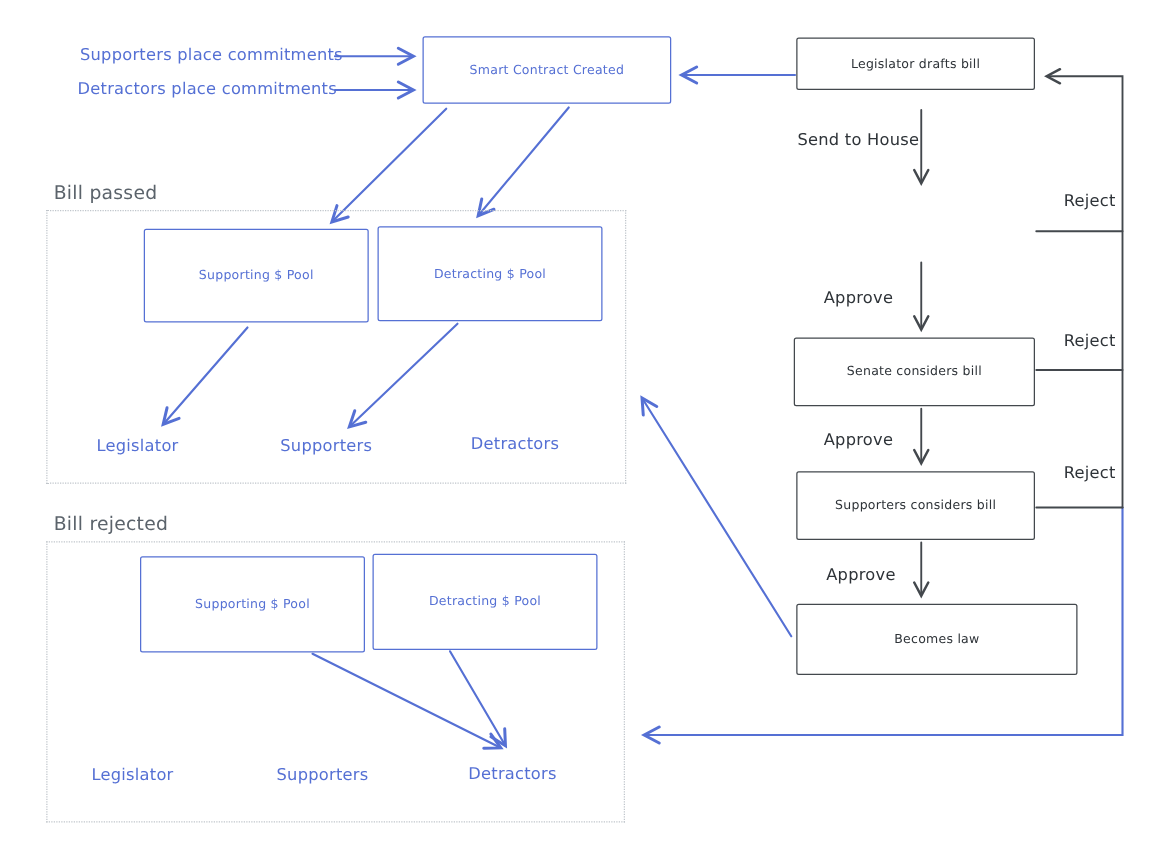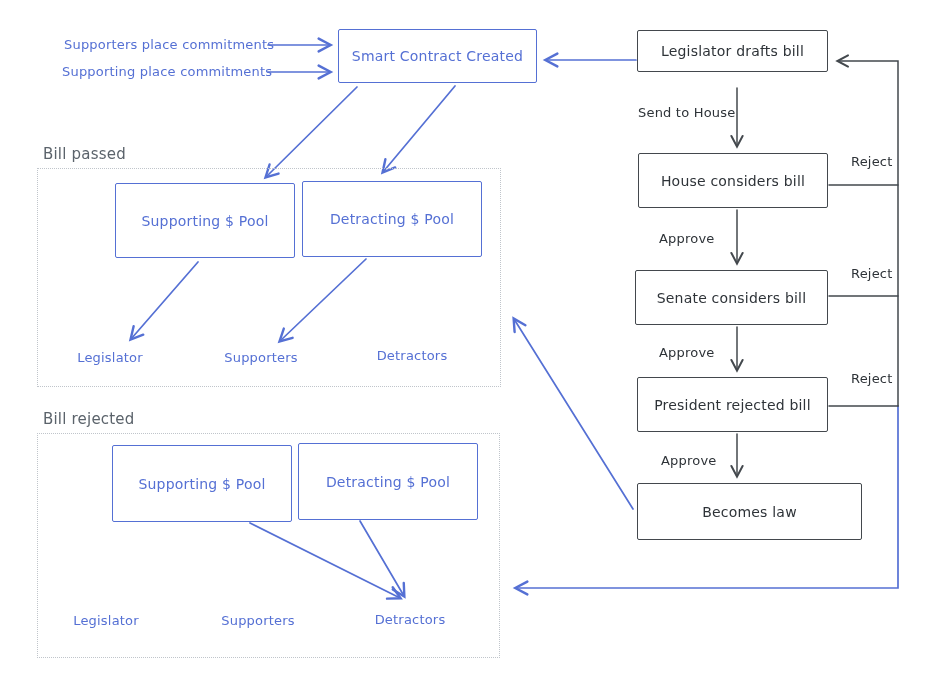--- a/index.html
+++ b/index.html
@@ -10,21 +10,21 @@
     --dotted:#c0c5cb;
   }
   html,body{margin:0;padding:0;background:#fff;}
   .canvas{
     position:relative;width:940px;height:686px;background:#ffffff;
     font-family:"DejaVu Sans",sans-serif;overflow:hidden;
   }
   svg.layer{position:absolute;left:0;top:0;width:940px;height:686px;}
   .node{
     position:absolute;display:flex;align-items:center;justify-content:center;
-    background:#fff;font-size:14px;text-align:left;box-sizing:border-box;
+    background:#fff;font-size:10px;text-align:left;box-sizing:border-box;
     border-radius:2px;white-space:nowrap;letter-spacing:.2px;
   }
   .node.blue{border:1.7px solid var(--blue);color:var(--blue);}
   .node.dark{border:1.6px solid var(--dark-stroke);color:var(--dark-text);}
   .dotted{
     position:absolute;border:1.6px dotted var(--dotted);box-sizing:border-box;
     background:transparent;
   }
   .lbl{position:absolute;font-size:13px;white-space:nowrap;letter-spacing:.2px;text-align:right;}
   .lbl.blue{color:var(--blue);}
@@ -67,46 +67,45 @@
       <line x1="737" y1="327" x2="737" y2="370" marker-end="url(#md)"></line>
       <line x1="737" y1="434" x2="737" y2="476" marker-end="url(#md)"></line>
       <line x1="829" y1="185" x2="898" y2="185"></line>
       <line x1="829" y1="296" x2="898" y2="296"></line>
       <line x1="829" y1="406" x2="898" y2="406"></line>
       <polyline points="898,406 898,61 838,61" marker-end="url(#md)"></polyline>
     </g>
   </svg>
 
   <div class="lbl blue" style="left:64px;top:37px;">Supporters place commitments</div>
-  <div class="lbl blue" style="left:62px;top:64px;">Supporting place commitments</div>
+  <div class="lbl blue" style="left:62px;top:64px;">Detractors place commitments</div>
   <div class="node blue" style="left:338px;top:29px;width:199px;height:54px;">Smart Contract Created</div>
 
   <div class="lbl gray" style="left:43px;top:145px;">Bill passed</div>
   <div class="dotted" style="left:37px;top:168px;width:464px;height:219px;"></div>
   <div class="node blue" style="left:115px;top:183px;width:180px;height:75px;">Supporting $ Pool</div>
   <div class="node blue" style="left:302px;top:181px;width:180px;height:76px;">Detracting $ Pool</div>
   <div class="lbl blue center" style="left:110px;top:350px;">Legislator</div>
   <div class="lbl blue center" style="left:261px;top:350px;">Supporters</div>
   <div class="lbl blue center" style="left:412px;top:348px;">Detractors</div>
 
   <div class="lbl gray" style="left:43px;top:410px;">Bill rejected</div>
   <div class="dotted" style="left:37px;top:433px;width:463px;height:225px;"></div>
   <div class="node blue" style="left:112px;top:445px;width:180px;height:77px;">Supporting $ Pool</div>
   <div class="node blue" style="left:298px;top:443px;width:180px;height:77px;">Detracting $ Pool</div>
   <div class="lbl blue center" style="left:106px;top:613px;">Legislator</div>
   <div class="lbl blue center" style="left:258px;top:613px;">Supporters</div>
   <div class="lbl blue center" style="left:410px;top:612px;">Detractors</div>
 
   <div class="node dark" style="left:637px;top:30px;width:191px;height:42px;">Legislator drafts bill</div>
   <div class="lbl dark" style="left:638px;top:105px;">Send to House</div>
-  <div class="node dark" style="left:638px;top:153px;width:190px;height:55px;">House considers bill</div>
   <div class="lbl dark" style="left:659px;top:231px;">Approve</div>
   <div class="node dark" style="left:635px;top:270px;width:193px;height:55px;">Senate considers bill</div>
   <div class="lbl dark" style="left:659px;top:345px;">Approve</div>
-  <div class="node dark" style="left:637px;top:377px;width:191px;height:55px;">President rejected bill</div>
+  <div class="node dark" style="left:637px;top:377px;width:191px;height:55px;">Supporters considers bill</div>
   <div class="lbl dark" style="left:661px;top:453px;">Approve</div>
   <div class="node dark" style="left:637px;top:483px;width:225px;height:57px;">Becomes law</div>
 
   <div class="lbl dark" style="left:851px;top:154px;">Reject</div>
   <div class="lbl dark" style="left:851px;top:266px;">Reject</div>
   <div class="lbl dark" style="left:851px;top:371px;">Reject</div>
 
 </div>
 
 </body></html>

